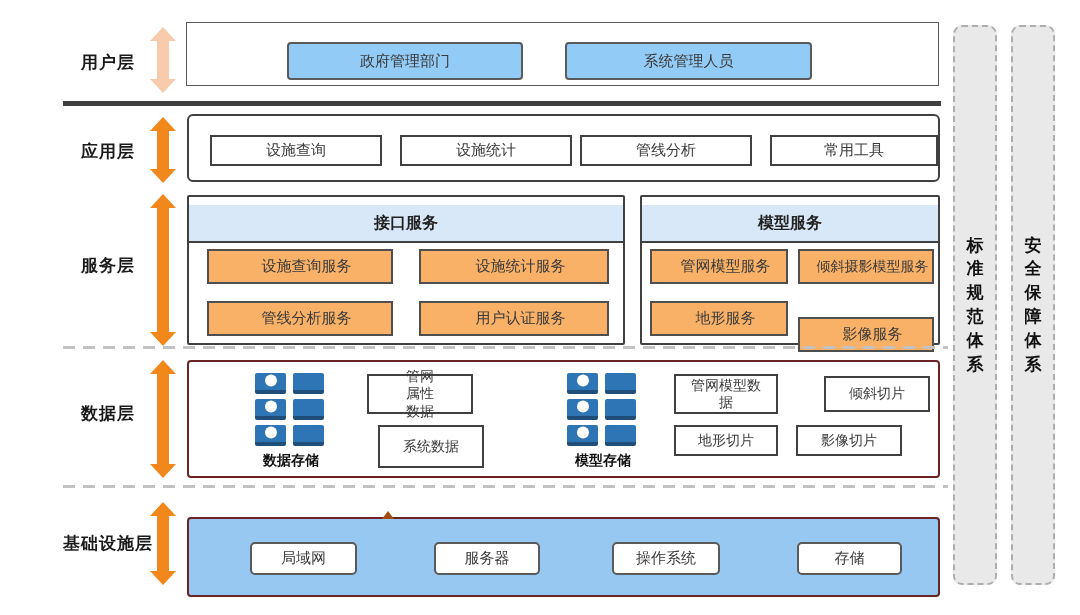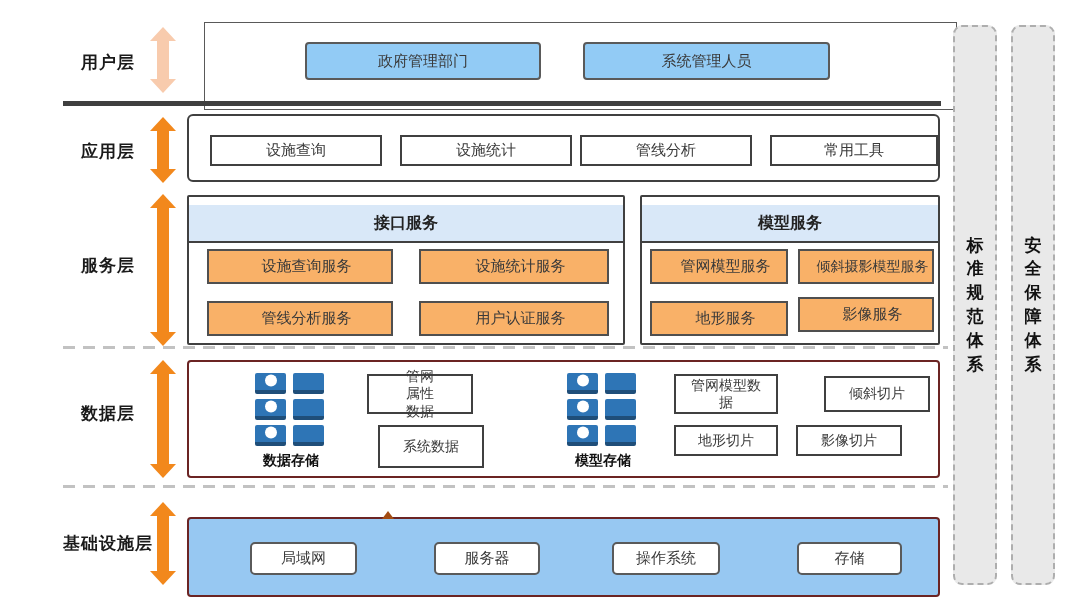--- a/index.html
+++ b/index.html
@@ -93,21 +93,21 @@
 <body>
 
 <div class="canvas">
 
   <div class="layer-label" style="top:51px">用户层</div>
   <div class="varrow peach" style="left:150px; top:27px; height:66px">
     <div class="head-up"></div>
       <div class="shaft"></div>
       <div class="head-down"></div>
   </div>
-  <div class="panel" style="left:204px; top:22px; width:753px; height:88px; border-width:1.5px; border-color:#595959">
+  <div class="panel" style="left:186px; top:22px; width:753px; height:64px; border-width:1.5px; border-color:#595959">
     <div class="btn blue-btn" style="left:100px; top:19px; width:236px; height:38px">政府管理部门</div>
     <div class="btn blue-btn" style="left:378px; top:19px; width:247px; height:38px">系统管理人员</div>
   </div>
 
   <div class="divider-solid" style="left:63px; top:101px; width:878px"></div>
 
   <div class="layer-label" style="top:140px">应用层</div>
   <div class="varrow" style="left:150px; top:117px; height:66px">
     <div class="head-up"></div>
       <div class="shaft"></div>
@@ -133,21 +133,21 @@
     <div class="btn orange-btn" style="left:230px; top:52px;  width:190px; height:35px">设施统计服务</div>
     <div class="btn orange-btn" style="left:18px;  top:104px; width:186px; height:35px">管线分析服务</div>
     <div class="btn orange-btn" style="left:230px; top:104px; width:190px; height:35px">用户认证服务</div>
   </div>
 
   <div class="svc-group" style="left:640px; top:195px; width:300px; height:150px">
     <div class="svc-header">模型服务</div>
     <div class="btn orange-btn" style="left:8px;   top:52px;  width:138px; height:35px">管网模型服务</div>
     <div class="btn orange-btn" style="left:156px; top:52px;  width:136px; height:35px; font-size:14px">倾斜摄影模型服务</div>
     <div class="btn orange-btn" style="left:8px;   top:104px; width:138px; height:35px">地形服务</div>
-    <div class="btn orange-btn" style="left:156px; top:100px; width:136px; height:35px">影像服务</div>
+    <div class="btn orange-btn" style="left:156px; top:120px; width:136px; height:35px">影像服务</div>
   </div>
 
   <div class="divider-dashed" style="left:63px; top:346px; width:885px"></div>
 
   <div class="layer-label" style="top:402px">数据层</div>
   <div class="varrow" style="left:150px; top:360px; height:118px">
     <div class="head-up"></div>
       <div class="shaft"></div>
       <div class="head-down"></div>
   </div>

